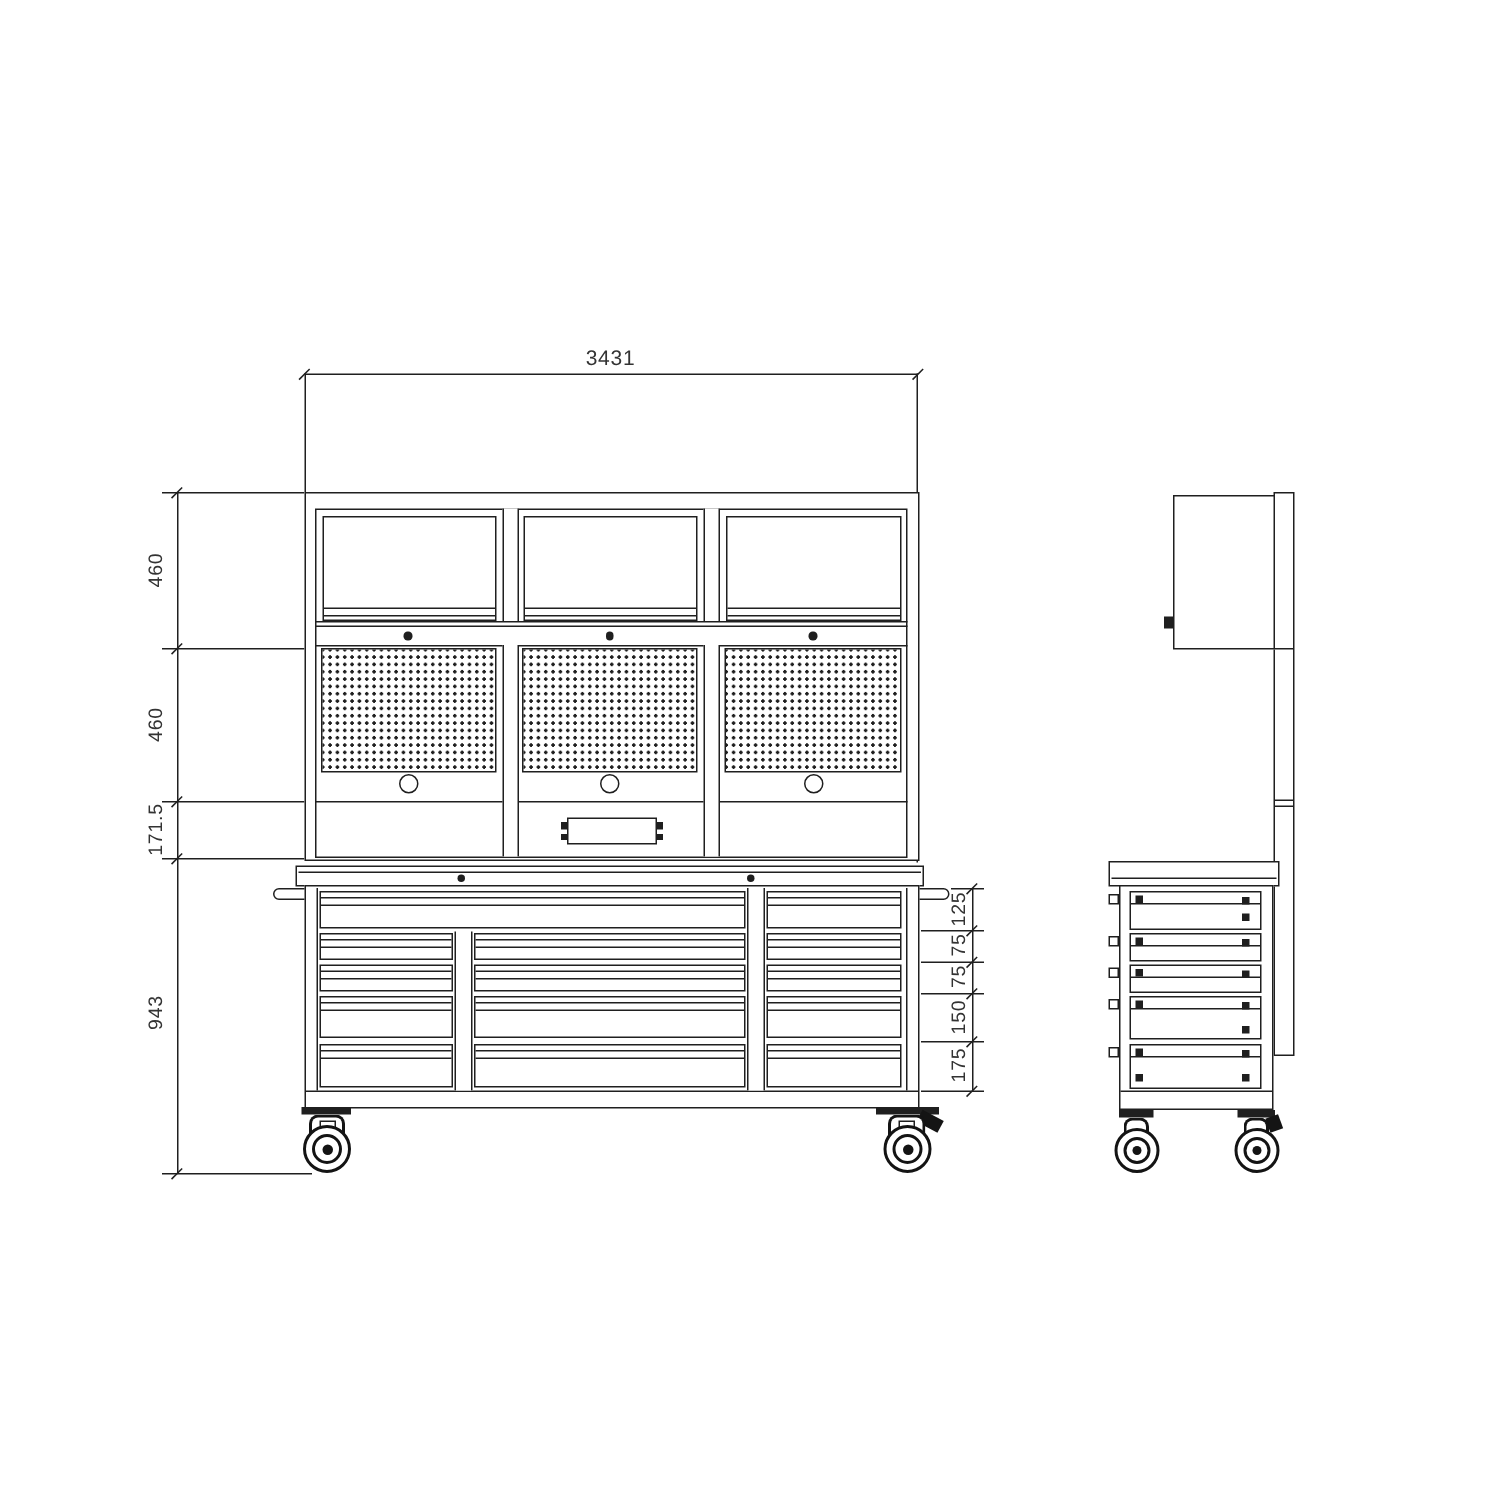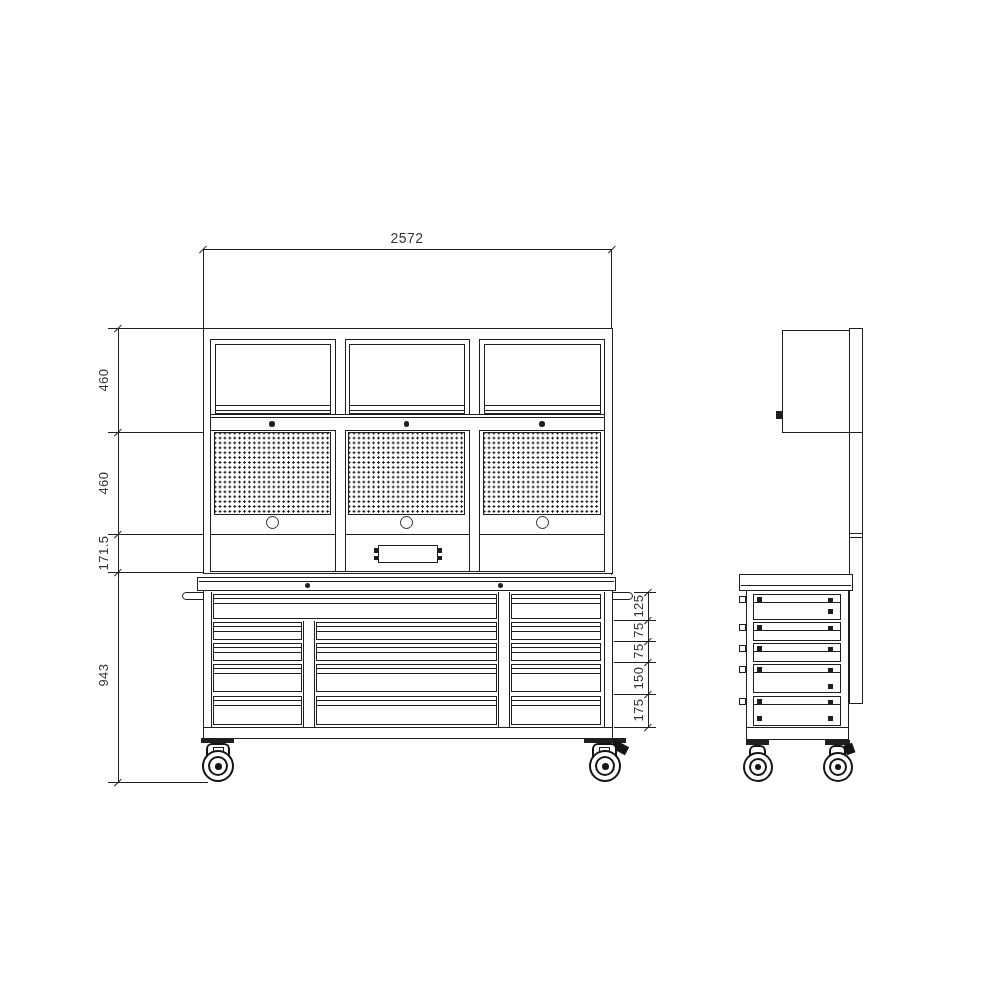--- a/index.html
+++ b/index.html
@@ -37,21 +37,21 @@
 </head>
 <body>
 
 <div id="canvas">
 
   <div class="ln" style="left:203px;top:249px;width:409px;height:1.3px;"></div>
   <div class="ln" style="left:203px;top:249px;width:1.3px;height:79px;"></div>
   <div class="ln" style="left:610.7px;top:249px;width:1.3px;height:326px;"></div>
   <div class="tick" style="left:198px;top:249px;"></div>
   <div class="tick" style="left:607px;top:249px;"></div>
-  <div class="dim" style="left:382px;top:231px;width:50px;height:15px;font-size:14px;">2572</div>
+  <div class="dim" style="left:382px;top:231px;width:50px;height:15px;font-size:14px;">3431</div>
 
   <div class="ln" style="left:118px;top:328px;width:1.3px;height:454px;"></div>
   <div class="ln" style="left:108px;top:328px;width:95px;height:1.2px;"></div>
   <div class="ln" style="left:108px;top:431.5px;width:95px;height:1.2px;"></div>
   <div class="ln" style="left:108px;top:533.5px;width:95px;height:1.2px;"></div>
   <div class="ln" style="left:108px;top:571.5px;width:95px;height:1.2px;"></div>
   <div class="ln" style="left:108px;top:781.5px;width:100px;height:1.2px;"></div>
   <div class="tick" style="left:113px;top:328px;"></div>
   <div class="tick" style="left:113px;top:431.5px;"></div>
   <div class="tick" style="left:113px;top:533.5px;"></div>

